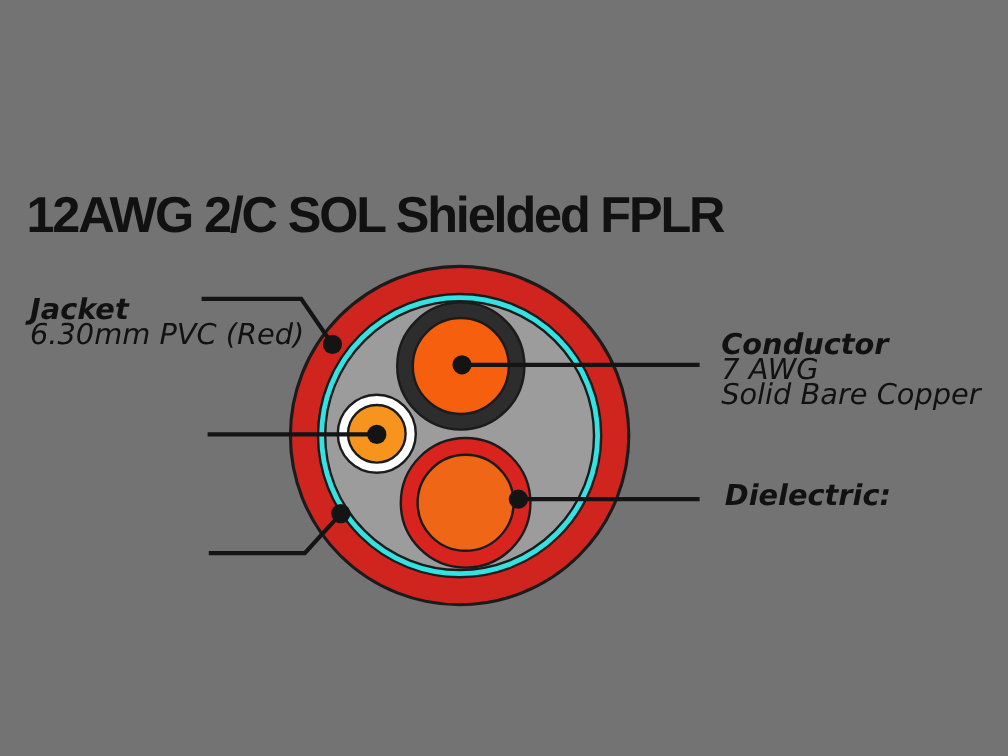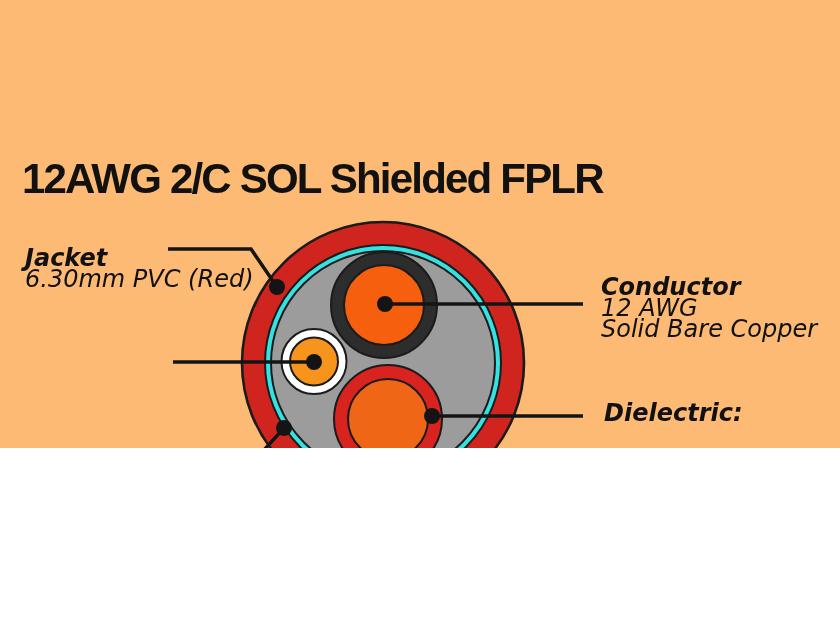--- a/index.html
+++ b/index.html
@@ -1,20 +1,20 @@
 <!DOCTYPE html>
 <html><head>
 <meta charset="utf-8">
 <style>
   html, body { margin: 0; padding: 0; background: #ffffff; }
   .stage {
     position: relative;
     width: 840px;
-    height: 448px;
-    background: #fdba74;
+    height: 630px;
+    background: #737373;
     overflow: hidden;
     font-family: "DejaVu Sans", sans-serif;
     color: #111111;
   }
   .diagram-svg { position: absolute; left: 0; top: 0; }
   .ring   { stroke: #1b1b1b; stroke-width: 2.6; }
   .ring2  { stroke: #1b1b1b; stroke-width: 2; }
   .leader { stroke: #141414; stroke-width: 3.5; fill: none; stroke-linejoin: miter; }
   .dot    { fill: #141414; stroke: none; }
   .title {
@@ -79,21 +79,21 @@
 
   <div class="label lh21" style="left:25px; top:248px">
     <div class="head">Jacket</div>
     <div class="sub">6.30mm PVC (Red)</div>
   </div>
 
 
 
   <div class="label lh21" style="left:601px; top:277px">
     <div class="head">Conductor</div>
-    <div class="sub">12 AWG</div>
+    <div class="sub">7 AWG</div>
     <div class="sub">Solid Bare Copper</div>
   </div>
 
   <div class="label lh20" style="left:604px; top:403px">
     <div class="head">Dielectric:</div>
   </div>
 
 </div>
 
 </body></html>

